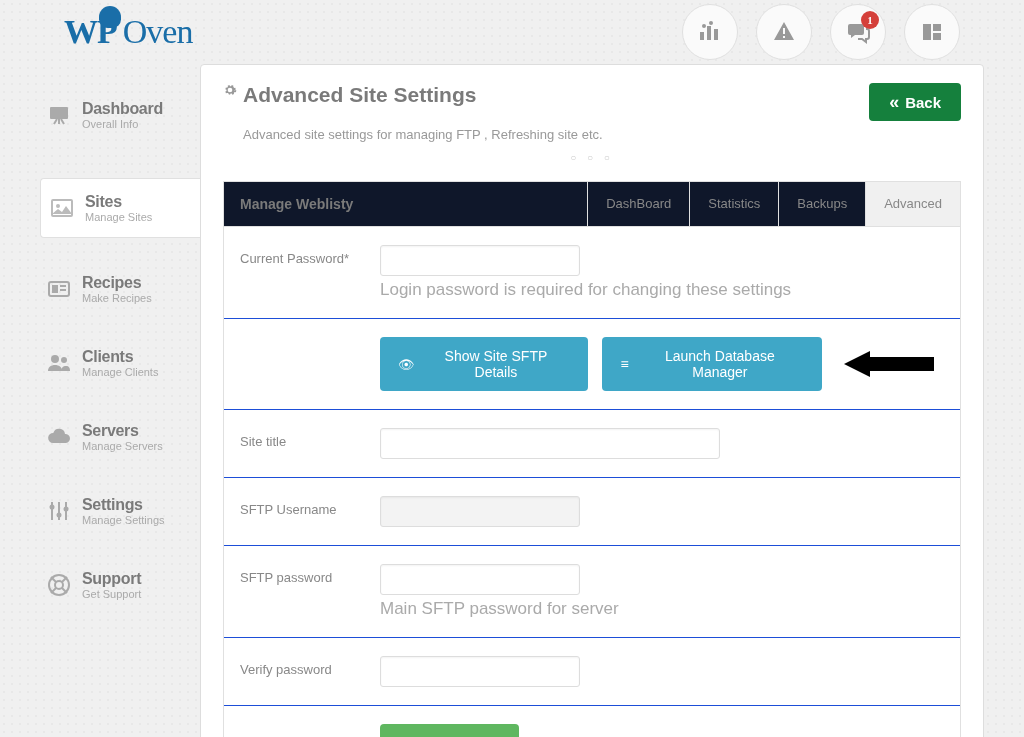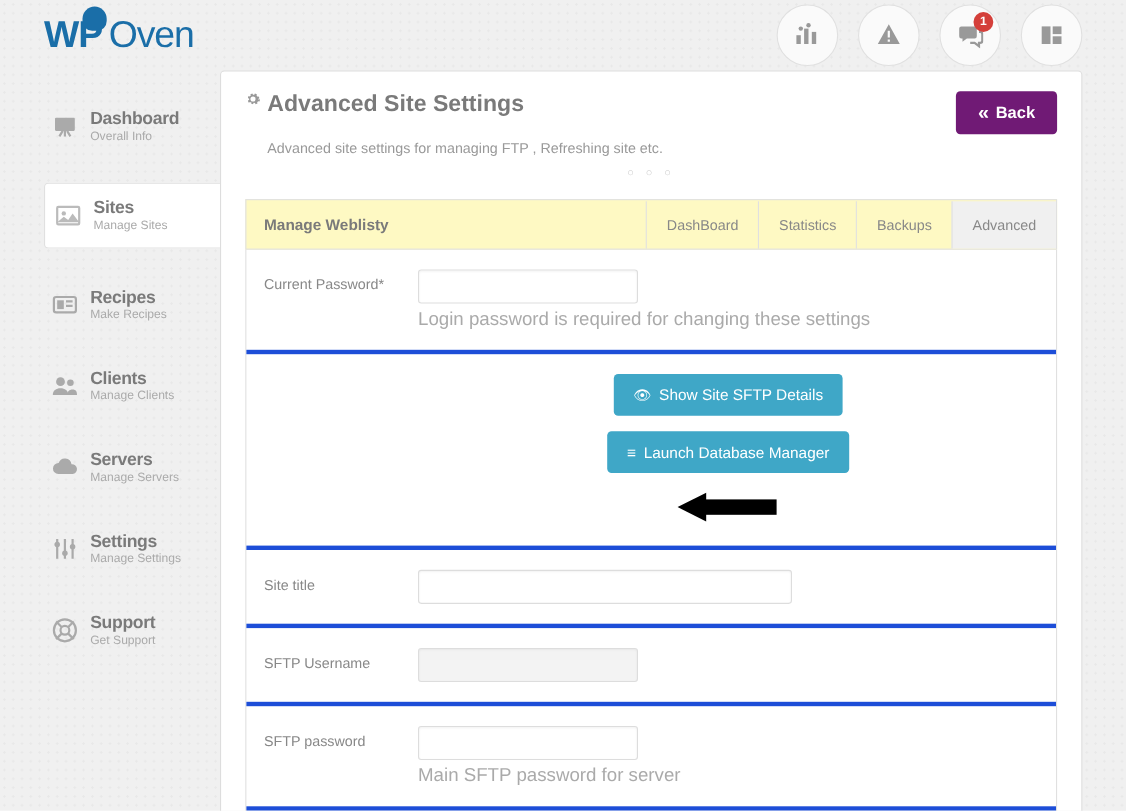--- a/index.html
+++ b/index.html
@@ -11,21 +11,22 @@
   width: 1024px;
   height: 737px;
   overflow: hidden;
   position: relative;
 }
 .header {
   height: 64px;
   display: flex;
   justify-content: space-between;
   align-items: center;
-  padding: 0 40px;
+  padding: 0 64px;
+  font-family: Liberation Serif, serif;
 }
 .logo {
   display: flex;
   align-items: center;
   gap: 2px;
 }
 .logo-text { font-size: 34px; font-weight: 700; color: #1a6ea8; letter-spacing: -1px; }
 .logo-text-light { font-weight: 300; }
 .logo-hat {
   width: 22px; height: 22px; background: #1a6ea8; border-radius: 50% 50% 40% 40%;
@@ -41,63 +42,63 @@
 .badge {
   position: absolute; top: 6px; right: 6px; background: #d43f3a; color: #fff;
   border-radius: 50%; width: 18px; height: 18px; font-size: 11px; font-weight: bold;
   display: flex; align-items: center; justify-content: center;
 }
 .main-wrap { display: flex; padding: 0 40px; gap: 12px; }
 .sidebar { width: 148px; display: flex; flex-direction: column; gap: 28px; padding-top: 28px; }
 .side-item { display: flex; align-items: center; gap: 10px; cursor: pointer; padding: 8px 6px; }
 .side-item.active {
   background: #fff; border: 1px solid #e0e0e0; border-right: none; border-radius: 4px 0 0 4px;
-  margin-right: -13px; padding: 14px 8px;
+  margin-right: -13px; padding: 14px 8px; margin-top: 12px;
 }
 .side-icon { width: 26px; height: 24px; display:flex; align-items:center; justify-content:center; }
 .side-icon svg { width: 26px; height: 24px; fill: #aaa; }
 .side-item.active .side-icon svg { fill: #bbb; }
 .side-text { display: flex; flex-direction: column; }
 .side-title { font-size: 16px; font-weight: 600; color: #7a7a7a; font-family: "Arial Narrow", Arial, sans-serif; letter-spacing: -0.3px; }
 .side-sub { font-size: 11px; color: #aaa; }
 .content {
   flex: 1; background: #fff; border: 1px solid #ddd; border-radius: 4px;
   padding: 18px 22px 30px;
 }
 .content-header { display: flex; justify-content: space-between; align-items: flex-start; }
 .page-title { font-size: 21px; font-weight: 600; color: #7a7a7a; display:flex; gap:6px; font-family:"Arial Narrow", Arial, sans-serif; }
 .page-title svg { width:14px; height:14px; fill:#999; }
 .page-subtitle { font-size: 13px; color: #999; margin-top: 20px; margin-left: 20px; }
 .back-btn {
-  background: #701a75; color: #fff; border: none; border-radius: 4px;
+  background: #15803d; color: #fff; border: none; border-radius: 4px;
   padding: 10px 20px; font-size: 15px; font-weight: 600; cursor: pointer;
   display:flex; align-items:center; gap:6px;
 }
 .dots { text-align: center; margin: 10px 0 18px; color: #ccc; font-size: 10px; letter-spacing: 4px; }
 .tabs {
-  display: flex; border: 1px solid #e0e0e0; background: #fef9c3; align-items: center;
+  display: flex; border: 1px solid #e0e0e0; background: #0f172a;
 }
 .tab-main { flex: 1; padding: 14px 16px; font-weight: 600; color: #7a7a7a; font-size:14px; font-family:"Arial Narrow", Arial, sans-serif; }
 .tab { padding: 14px 18px; font-size: 13px; color: #888; cursor: pointer; border-left: 1px solid #e0e0e0; }
 .tab.active { background: #f0f0f0; }
 .form-body { border: 1px solid #e0e0e0; border-top: none; }
 .form-row {
-  display: flex; padding: 18px 16px; border-bottom: 4px solid #1d4ed8; align-items: flex-start;
+  display: flex; padding: 18px 16px; border-bottom: 1px solid #1d4ed8; align-items: flex-start;
 }
 .form-row.no-border { border-bottom: none; }
 .form-label { width: 140px; font-size: 13px; color: #888; padding-top: 6px; }
 .form-field { flex: 1; }
 .input {
   width: 200px; padding: 7px 10px; border: 1px solid #ddd; border-radius: 3px;
   font-size: 13px; box-shadow: inset 0 1px 2px rgba(0,0,0,0.05);
 }
 .input.wide { width: 340px; }
 .input[disabled] { background: #f3f3f3; color: #aaa; }
 .helper { font-size: 17px; color: #aaa; margin-top: 4px; }
-.btn-row { display: flex; gap: 14px; align-items: center; flex-direction: column; }
+.btn-row { display: flex; gap: 14px; align-items: center; }
 .btn {
   padding: 11px 18px; border-radius: 4px; border: none; cursor: pointer;
   font-size: 14px; font-weight: 500; color: #fff; display:flex; align-items:center; gap:7px;
 }
 .btn-blue { background: #3fa7c7; }
 .btn-green { background: #5fb760; }
 .arrow-annot {
   width: 100px; height: 34px; position: relative; margin-left: 8px;
 }
 .arrow-annot::before {

